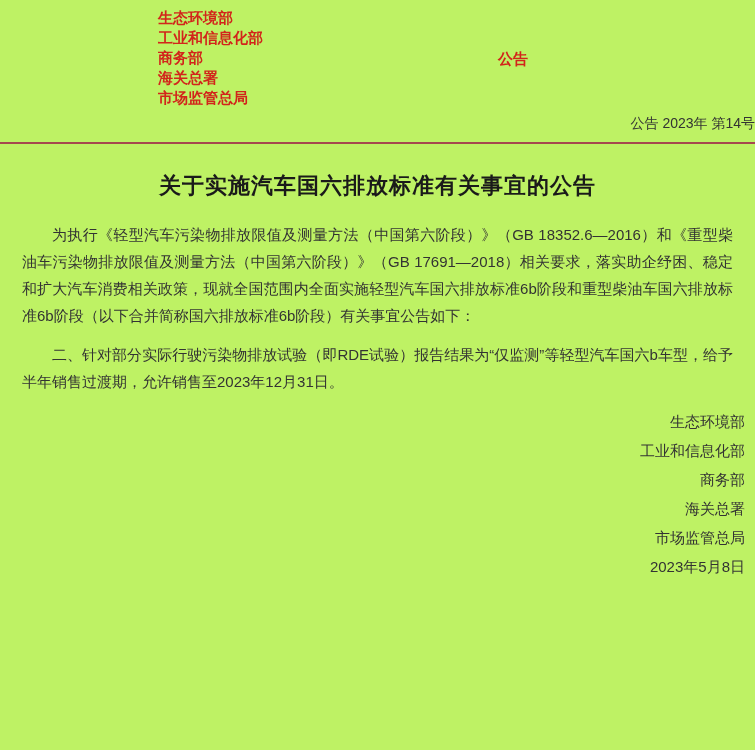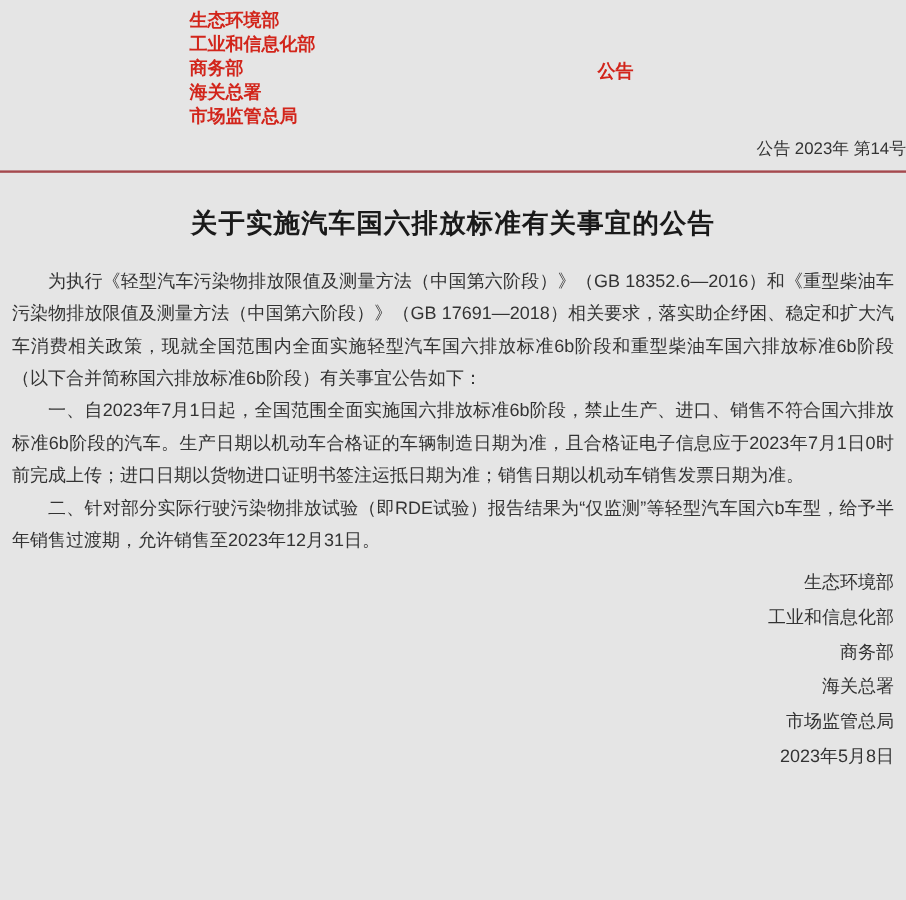--- a/index.html
+++ b/index.html
@@ -5,21 +5,21 @@
   html, body {
     margin: 0;
     padding: 0;
     background: #ffffff;
     font-family: "Liberation Sans", "DejaVu Sans", sans-serif;
   }
   .page {
     position: relative;
     width: 755px;
     height: 750px;
-    background: #e5e5e5;
+    background: #bef264;
     overflow: hidden;
     color: #333333;
   }
   
   .header {
     position: relative;
     padding-top: 8px;
   }
   .agency-list {
     margin-left: 158px;
@@ -58,21 +58,21 @@
     letter-spacing: 1px;
   }
   .doc-body {
     margin: 20px 10px 0 10px;
     font-size: 15px;
     line-height: 27px;
     text-align: justify;
     color: #333333;
   }
   .doc-body p {
-    margin: 0;
+    margin: 12px;
     text-indent: 2em;
   }
   
   .signature-block {
     margin: 7px 10px 0 0;
     text-align: right;
     font-size: 15px;
     line-height: 29px;
     color: #333333;
   }
@@ -100,21 +100,20 @@
     </div>
     <div class="doc-type-label">公告</div>
     <div class="doc-number">公告 2023年 第14号</div>
     <hr class="red-divider">
   </div>
 
   <h1 class="doc-title">关于实施汽车国六排放标准有关事宜的公告</h1>
 
   <div class="doc-body">
     <p>为执行《轻型汽车污染物排放限值及测量方法（中国第六阶段）》（GB 18352.6—2016）和《重型柴油车污染物排放限值及测量方法（中国第六阶段）》（GB 17691—2018）相关要求，落实助企纾困、稳定和扩大汽车消费相关政策，现就全国范围内全面实施轻型汽车国六排放标准6b阶段和重型柴油车国六排放标准6b阶段（以下合并简称国六排放标准6b阶段）有关事宜公告如下：</p>
-    <p>一、自2023年7月1日起，全国范围全面实施国六排放标准6b阶段，禁止生产、进口、销售不符合国六排放标准6b阶段的汽车。生产日期以机动车合格证的车辆制造日期为准，且合格证电子信息应于2023年7月1日0时前完成上传；进口日期以货物进口证明书签注运抵日期为准；销售日期以机动车销售发票日期为准。</p>
     <p>二、针对部分实际行驶污染物排放试验（即RDE试验）报告结果为“仅监测”等轻型汽车国六b车型，给予半年销售过渡期，允许销售至2023年12月31日。</p>
   </div>
 
   <div class="signature-block">
     <div>生态环境部</div>
     <div>工业和信息化部</div>
     <div>商务部</div>
     <div>海关总署</div>
     <div>市场监管总局</div>
     <div>2023年5月8日</div>

